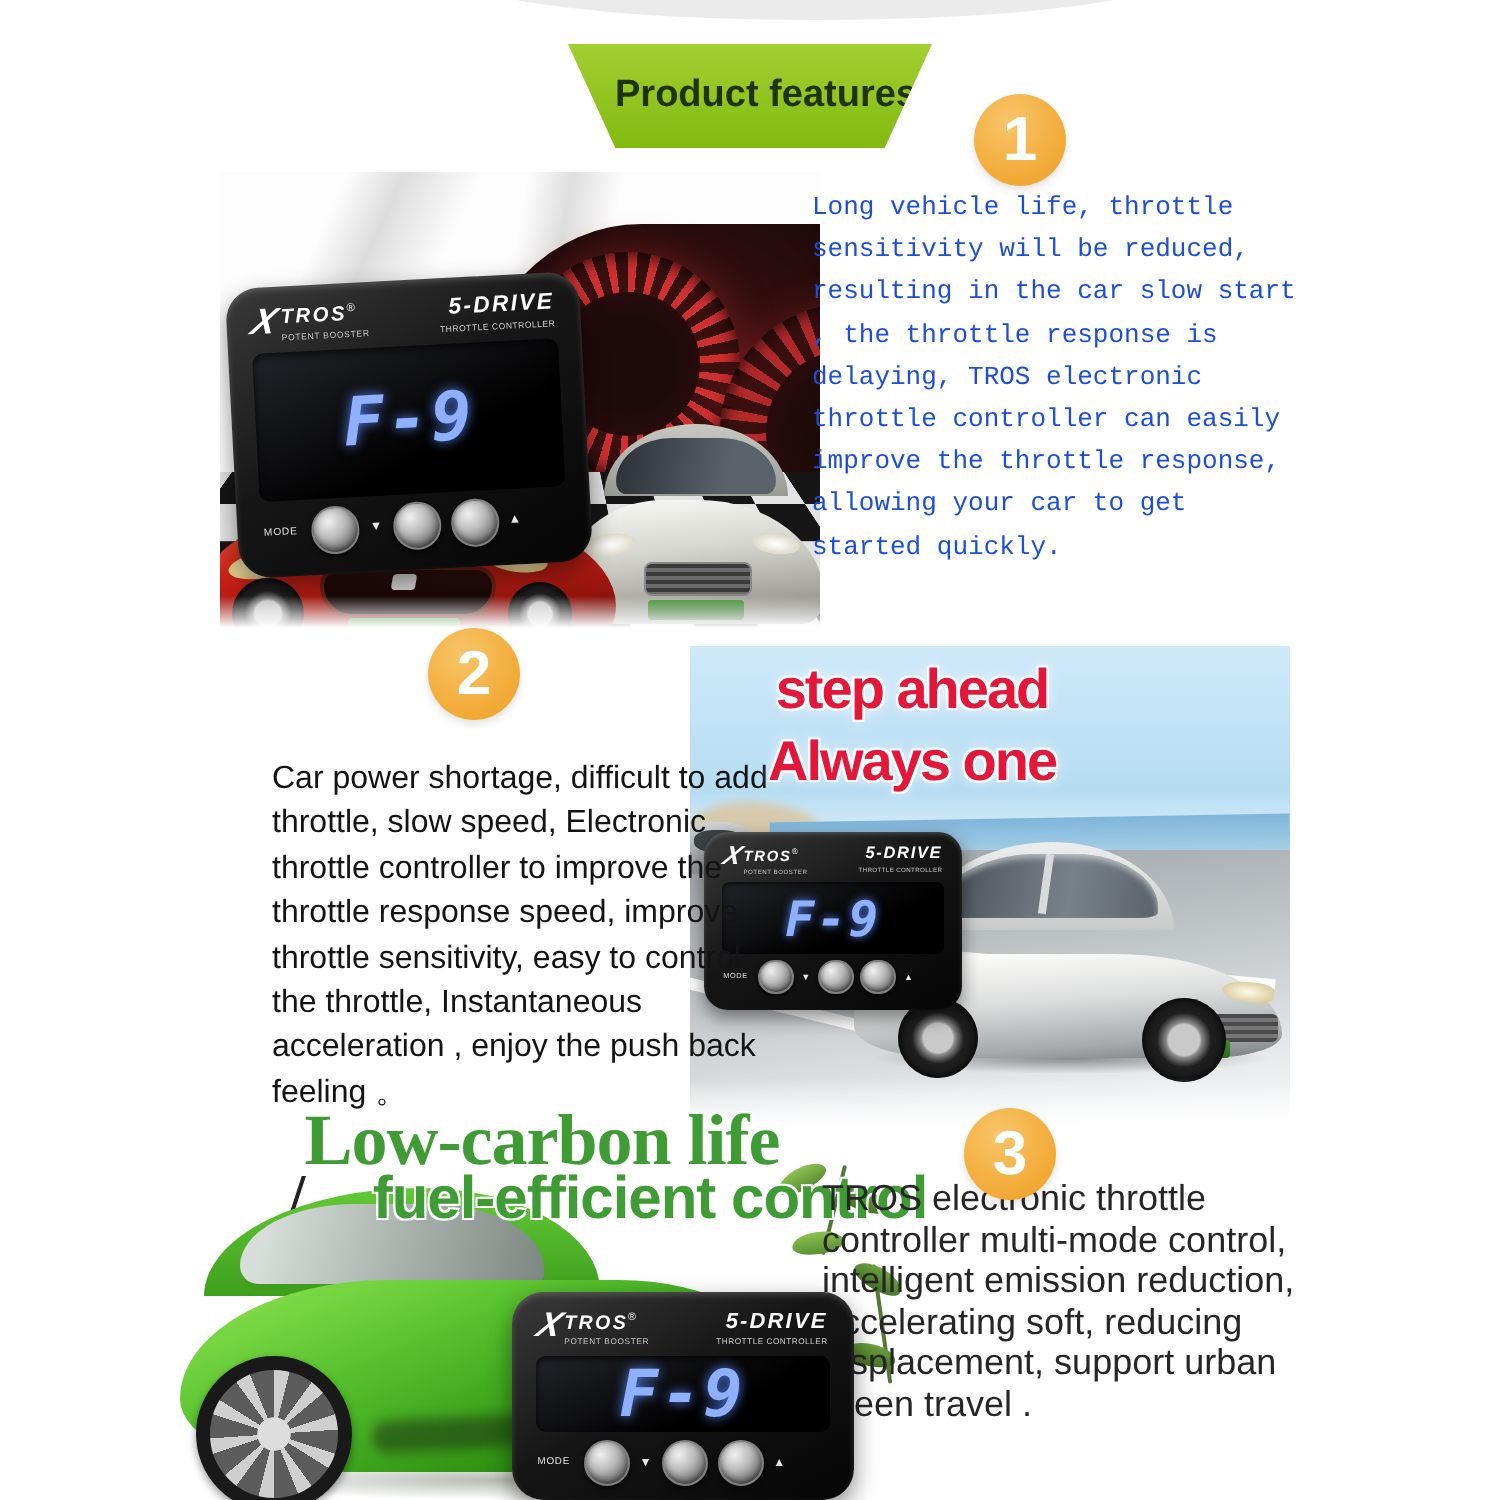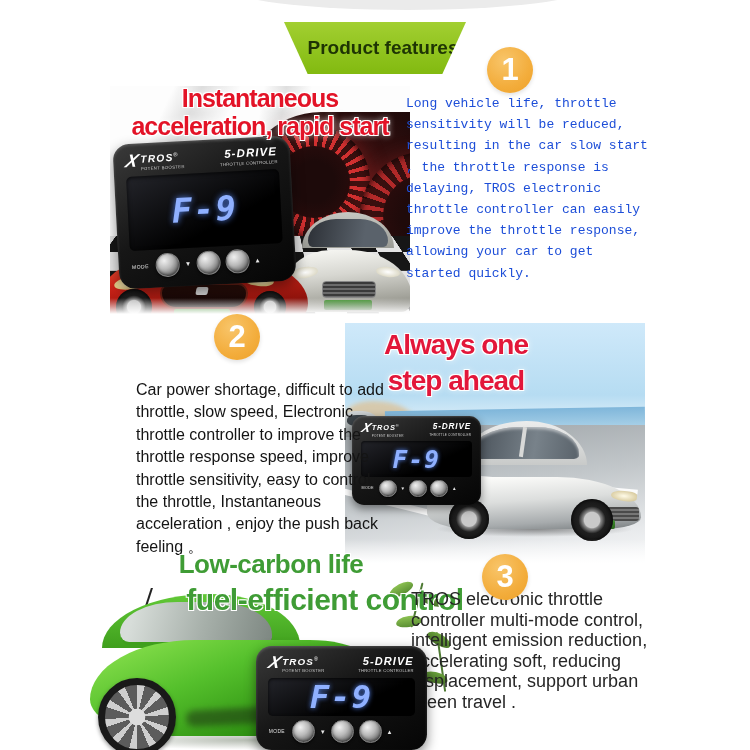--- a/index.html
+++ b/index.html
@@ -29,21 +29,21 @@
 
   
   .red-heading{position:absolute;text-align:center;font-weight:bold;color:#e31327;
     letter-spacing:-1px;z-index:4;
     text-shadow:-1px -1px 0 #fff,1px -1px 0 #fff,-1px 1px 0 #fff,1px 1px 0 #fff,0 0 7px rgba(255,255,255,.95);}
   .heading1{left:105px;top:84px;width:310px;font-size:25px;line-height:28px;}
   .heading2{left:350px;top:327px;width:212px;font-size:28px;line-height:36px;color:#e2173a;}
   .green-heading{position:absolute;text-align:center;font-weight:bold;color:#3f9c35;
     letter-spacing:-.5px;z-index:3;
     text-shadow:-1px -1px 0 #fff,1px -1px 0 #fff,-1px 1px 0 #fff,1px 1px 0 #fff;}
-  .heading3a{left:118px;top:549px;width:306px;font-size:26px;}
+  .heading3a{left:118px;top:549px;width:306px;font-size:36px;font-family:Liberation Serif, serif;}
   .heading3b{left:160px;top:583px;width:330px;font-size:30px;}
 
   
   .body1{position:absolute;left:406px;top:93px;width:242px;z-index:3;
     font-family:"Liberation Mono","DejaVu Sans Mono",monospace;
     font-size:13px;line-height:21.2px;color:#1d4ed8;}
   .body2{position:absolute;left:136px;top:351px;width:256px;z-index:3;
     font-size:16px;line-height:22.4px;color:#141414;margin-top:28px;}
   .body3{position:absolute;left:411px;top:589px;width:252px;z-index:3;
     font-size:18px;line-height:20.6px;color:#262626;}
@@ -291,24 +291,20 @@
       <div class="dev-buttons">
         <span class="dev-mode">MODE</span>
         <span class="dev-btn"></span>
         <span class="dev-arrow">▼</span>
         <span class="dev-btn"></span>
         <span class="dev-btn"></span>
         <span class="dev-arrow">▲</span>
       </div>
     </div>
   </div>
-  <div class="red-heading heading1">
-    <div>Instantaneous</div>
-    <div>acceleration, rapid start</div>
-  </div>
   <div class="body1">Long vehicle life, throttle sensitivity will be reduced, resulting in the car slow start , the throttle response is delaying, TROS electronic throttle controller can easily improve the throttle response, allowing your car to get started quickly.</div>
 
   <div class="body2">Car power shortage, difficult to add throttle, slow speed, Electronic throttle controller to improve the throttle response speed, improve throttle sensitivity, easy to control the throttle, Instantaneous acceleration , enjoy the push back feeling 。</div>
   <div class="photo2">
     <div class="p2-cliff"></div>
     <div class="p2-sea"></div>
     <div class="p2-road"></div>
     <div class="p2-lane1"></div>
     <div class="p2-lane2"></div>
     <div class="p2-minicar"></div>
@@ -345,22 +341,22 @@
         <span class="dev-mode">MODE</span>
         <span class="dev-btn"></span>
         <span class="dev-arrow">▼</span>
         <span class="dev-btn"></span>
         <span class="dev-btn"></span>
         <span class="dev-arrow">▲</span>
       </div>
     </div>
   </div>
   <div class="red-heading heading2">
+    <div>step ahead</div>
     <div>Always one</div>
-    <div>step ahead</div>
   </div>
 
   <div class="green-heading heading3a">Low-carbon life</div>
   <div class="green-heading heading3b">fuel-efficient control</div>
   <div class="body3">TROS electronic throttle controller multi-mode control, intelligent emission reduction, accelerating soft, reducing displacement, support urban green travel .</div>
 
   <div class="leaves">
     <div class="stem" style="left:34px;top:6px;transform:rotate(14deg);"></div>
     <div class="stem" style="left:58px;top:56px;height:60px;transform:rotate(-8deg);"></div>
     <div class="leaf" style="left:6px;top:8px;transform:rotate(-28deg);"></div>

